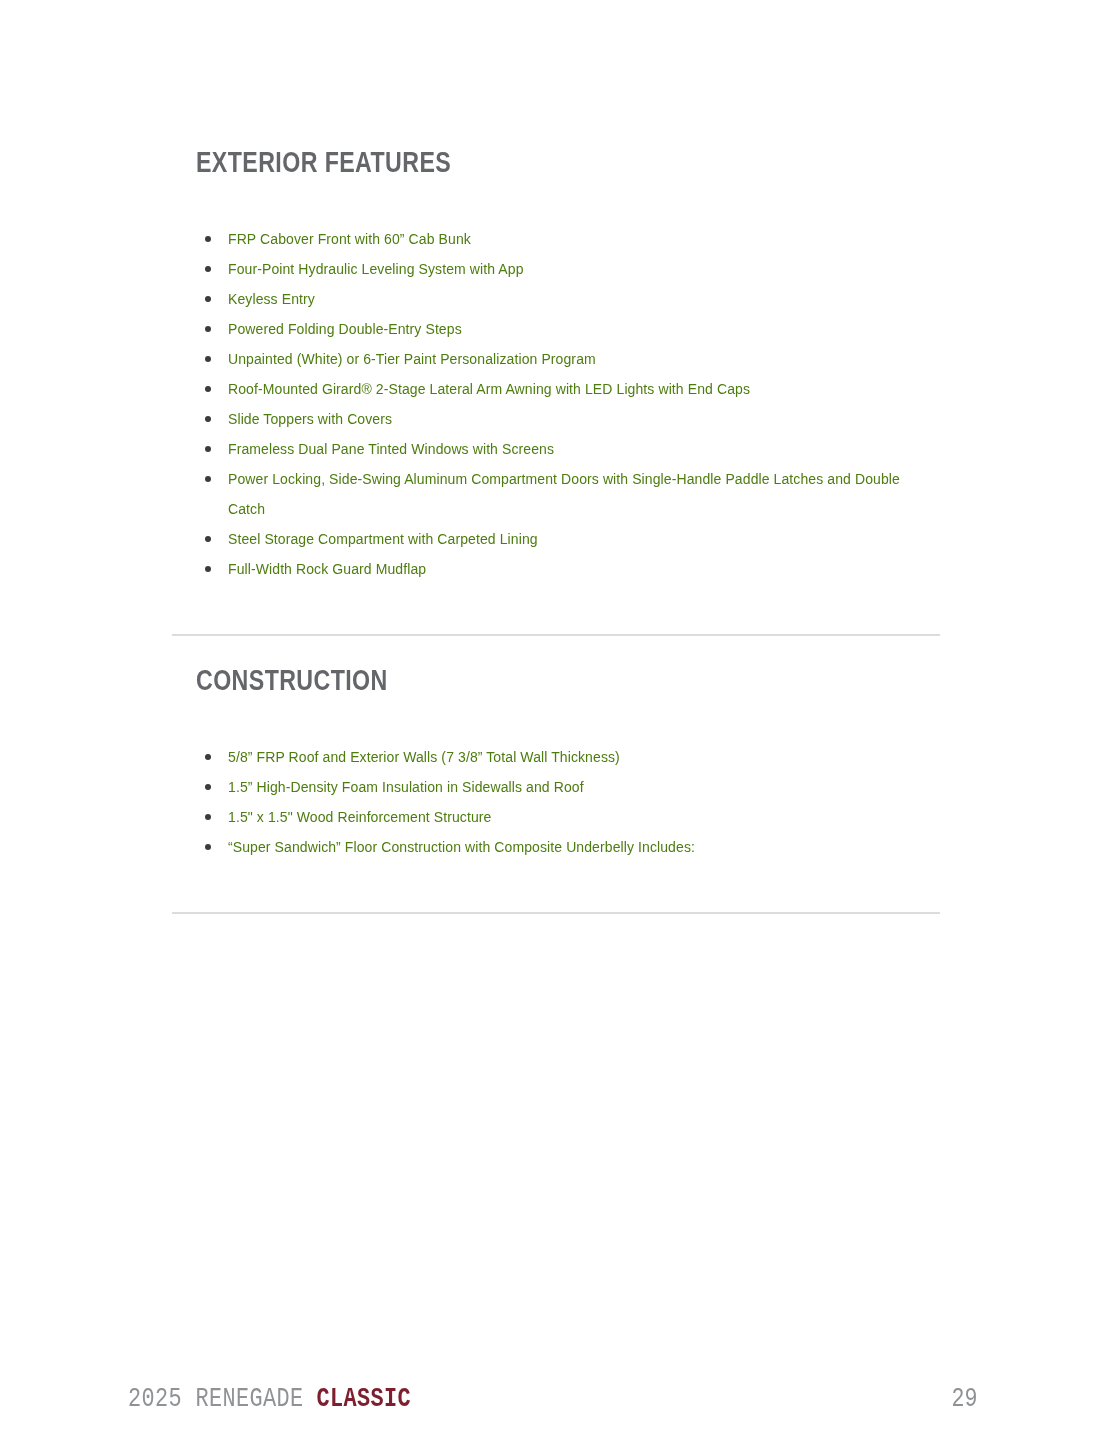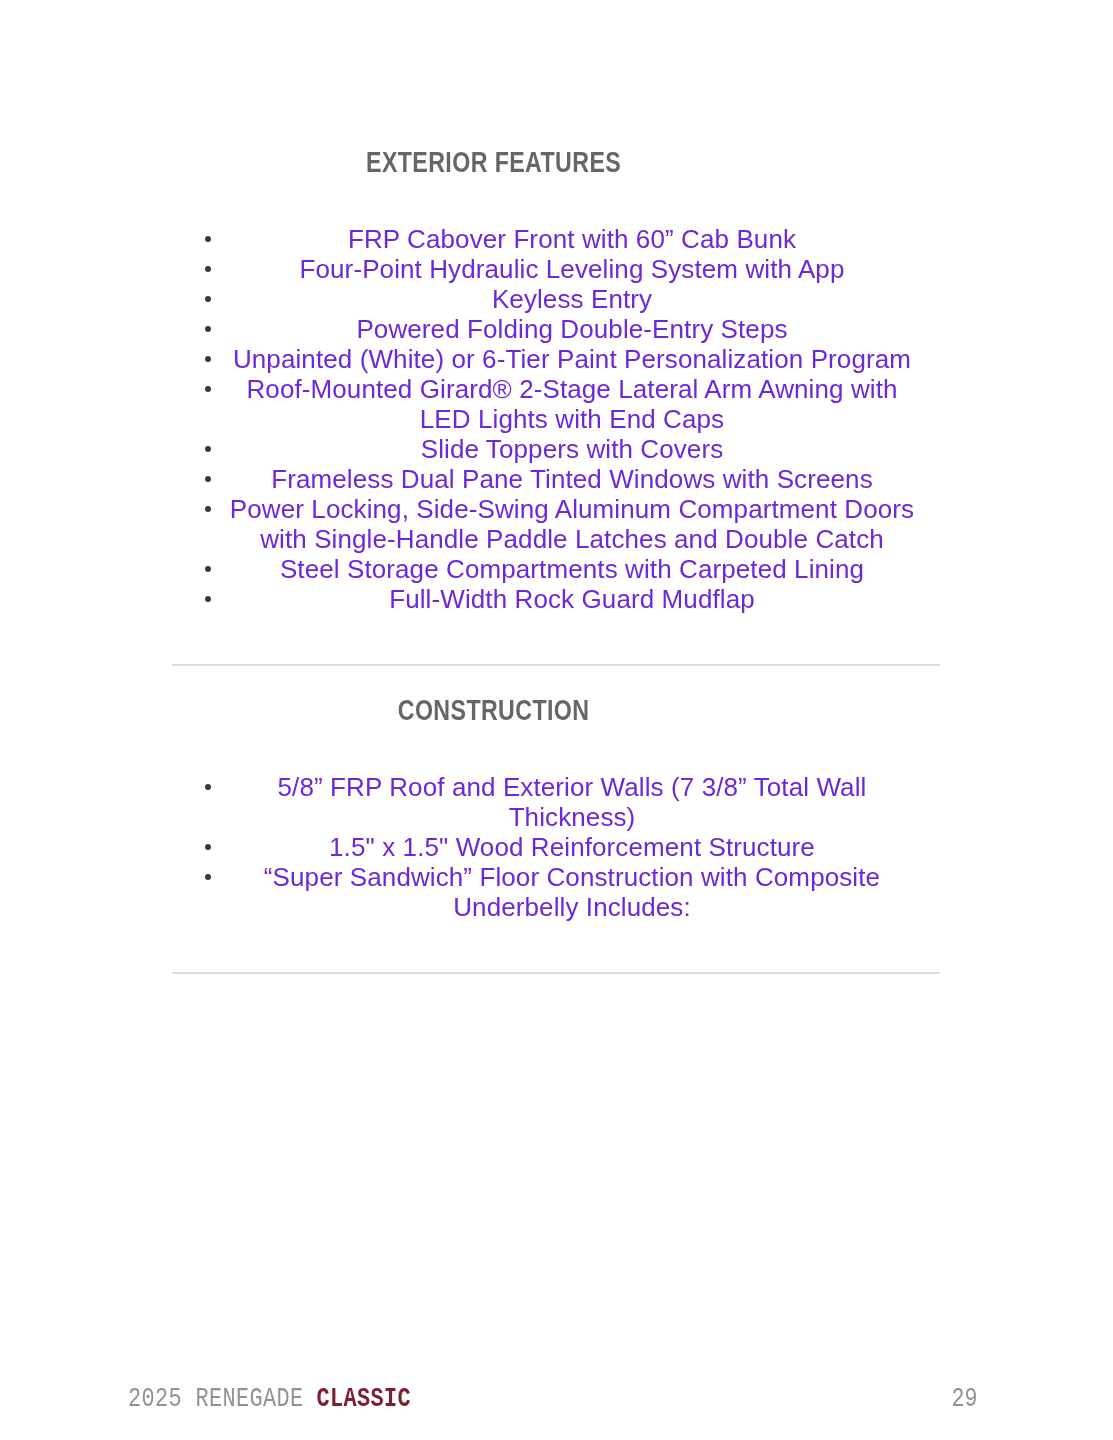--- a/index.html
+++ b/index.html
@@ -10,38 +10,37 @@
     height: 1440px;
     background: #ffffff;
     font-family: "Liberation Sans", sans-serif;
     overflow: hidden;
   }
   .content {
     position: absolute;
     top: 146px;
     left: 196px;
     width: 744px;
-    text-align: center;
   }
   h2.section-title {
     font-size: 29px;
     line-height: 32px;
     font-weight: bold;
     color: #64666a;
     letter-spacing: 0.5px;
     transform: scale(0.80, 1.04);
     transform-origin: left center;
     white-space: nowrap;
     margin-bottom: 46px;
   }
   ul.feature-list {
     list-style: none;
     width: 720px;
-    color: #6d28d9;
-    font-size: 26px;
+    color: #4d7c0f;
+    font-size: 14px;
     line-height: 30px;
     letter-spacing: 0.1px;
     margin-bottom: 0;
   }
   ul.feature-list li {
     position: relative;
     padding-left: 32px;
   }
   ul.feature-list li::before {
     content: "";
@@ -111,31 +110,32 @@
       <ul class="feature-list">
           <li><span>FRP Cabover Front with 60” Cab Bunk</span></li>
           <li><span>Four-Point Hydraulic Leveling System with App</span></li>
           <li><span>Keyless Entry</span></li>
           <li><span>Powered Folding Double-Entry Steps</span></li>
           <li><span>Unpainted (White) or 6-Tier Paint Personalization Program</span></li>
           <li><span>Roof-Mounted Girard® 2-Stage Lateral Arm Awning with LED Lights with End Caps</span></li>
           <li><span>Slide Toppers with Covers</span></li>
           <li><span>Frameless Dual Pane Tinted Windows with Screens</span></li>
           <li><span>Power Locking, Side-Swing Aluminum Compartment Doors with Single-Handle Paddle Latches and Double Catch</span></li>
-          <li><span>Steel Storage Compartments with Carpeted Lining</span></li>
+          <li><span>Steel Storage Compartment with Carpeted Lining</span></li>
           <li><span>Full-Width Rock Guard Mudflap</span></li>
         </ul>
     </section>
 
     <div class="divider"></div>
 
     <section>
       <h2 class="section-title">CONSTRUCTION</h2>
       <ul class="feature-list">
           <li><span>5/8” FRP Roof and Exterior Walls (7 3/8” Total Wall Thickness)</span></li>
+          <li><span>1.5” High-Density Foam Insulation in Sidewalls and Roof</span></li>
           <li><span>1.5" x 1.5" Wood Reinforcement Structure</span></li>
           <li><span>“Super Sandwich” Floor Construction with Composite Underbelly Includes:</span></li>
         </ul>
     </section>
 
     <div class="divider last"></div>
 
   </div>
 
   <footer>

